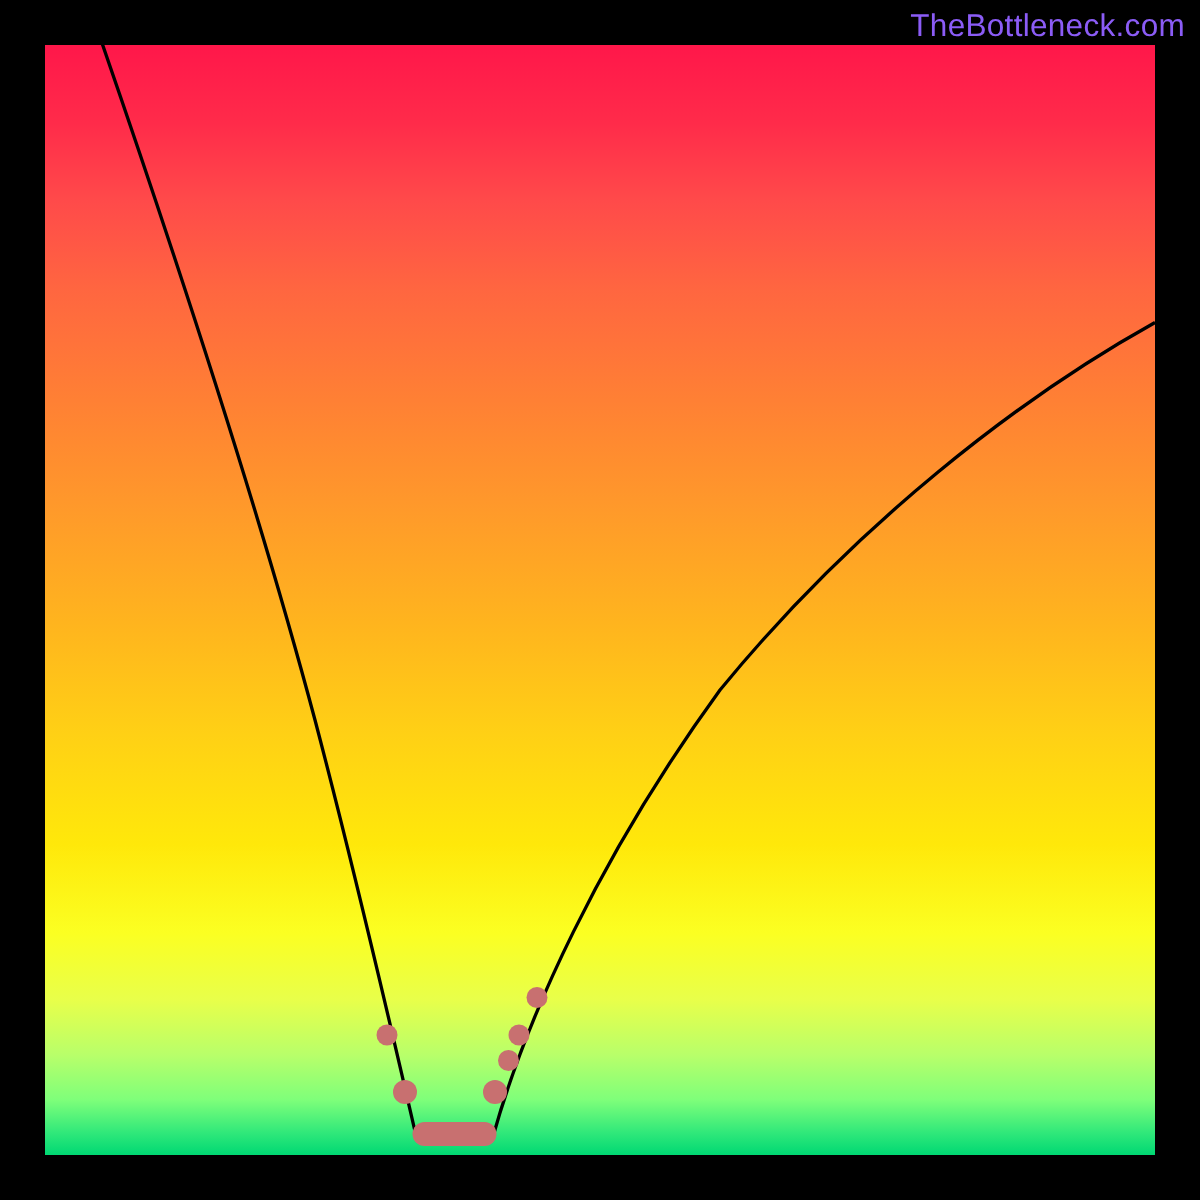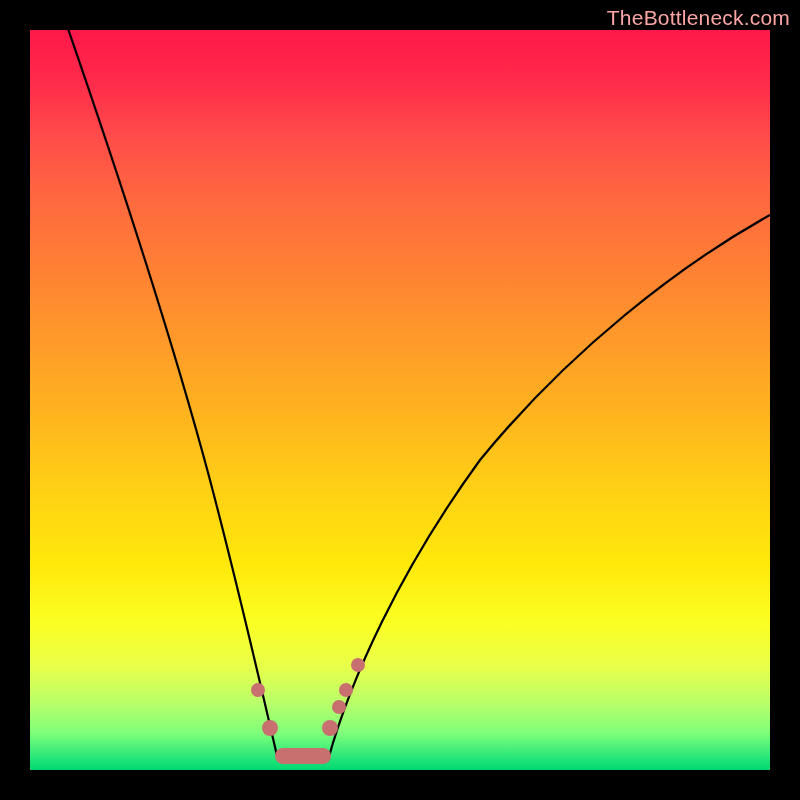--- a/index.html
+++ b/index.html
@@ -32,21 +32,21 @@
       #b8ff6a 91%,
       #7fff7a 95%,
       #30e87a 98%,
       #00d873 100%
     );
   }
   .watermark {
     position: absolute;
     top: 6px;
     right: 10px;
-    color: #fca5a5;
+    color: #8b5cf6;
     font-size: 21px;
     font-weight: 400;
     letter-spacing: 0.2px;
   }
   svg.curve {
     position: absolute;
     left: 0;
     top: 0;
     width: 740px;
     height: 740px;

